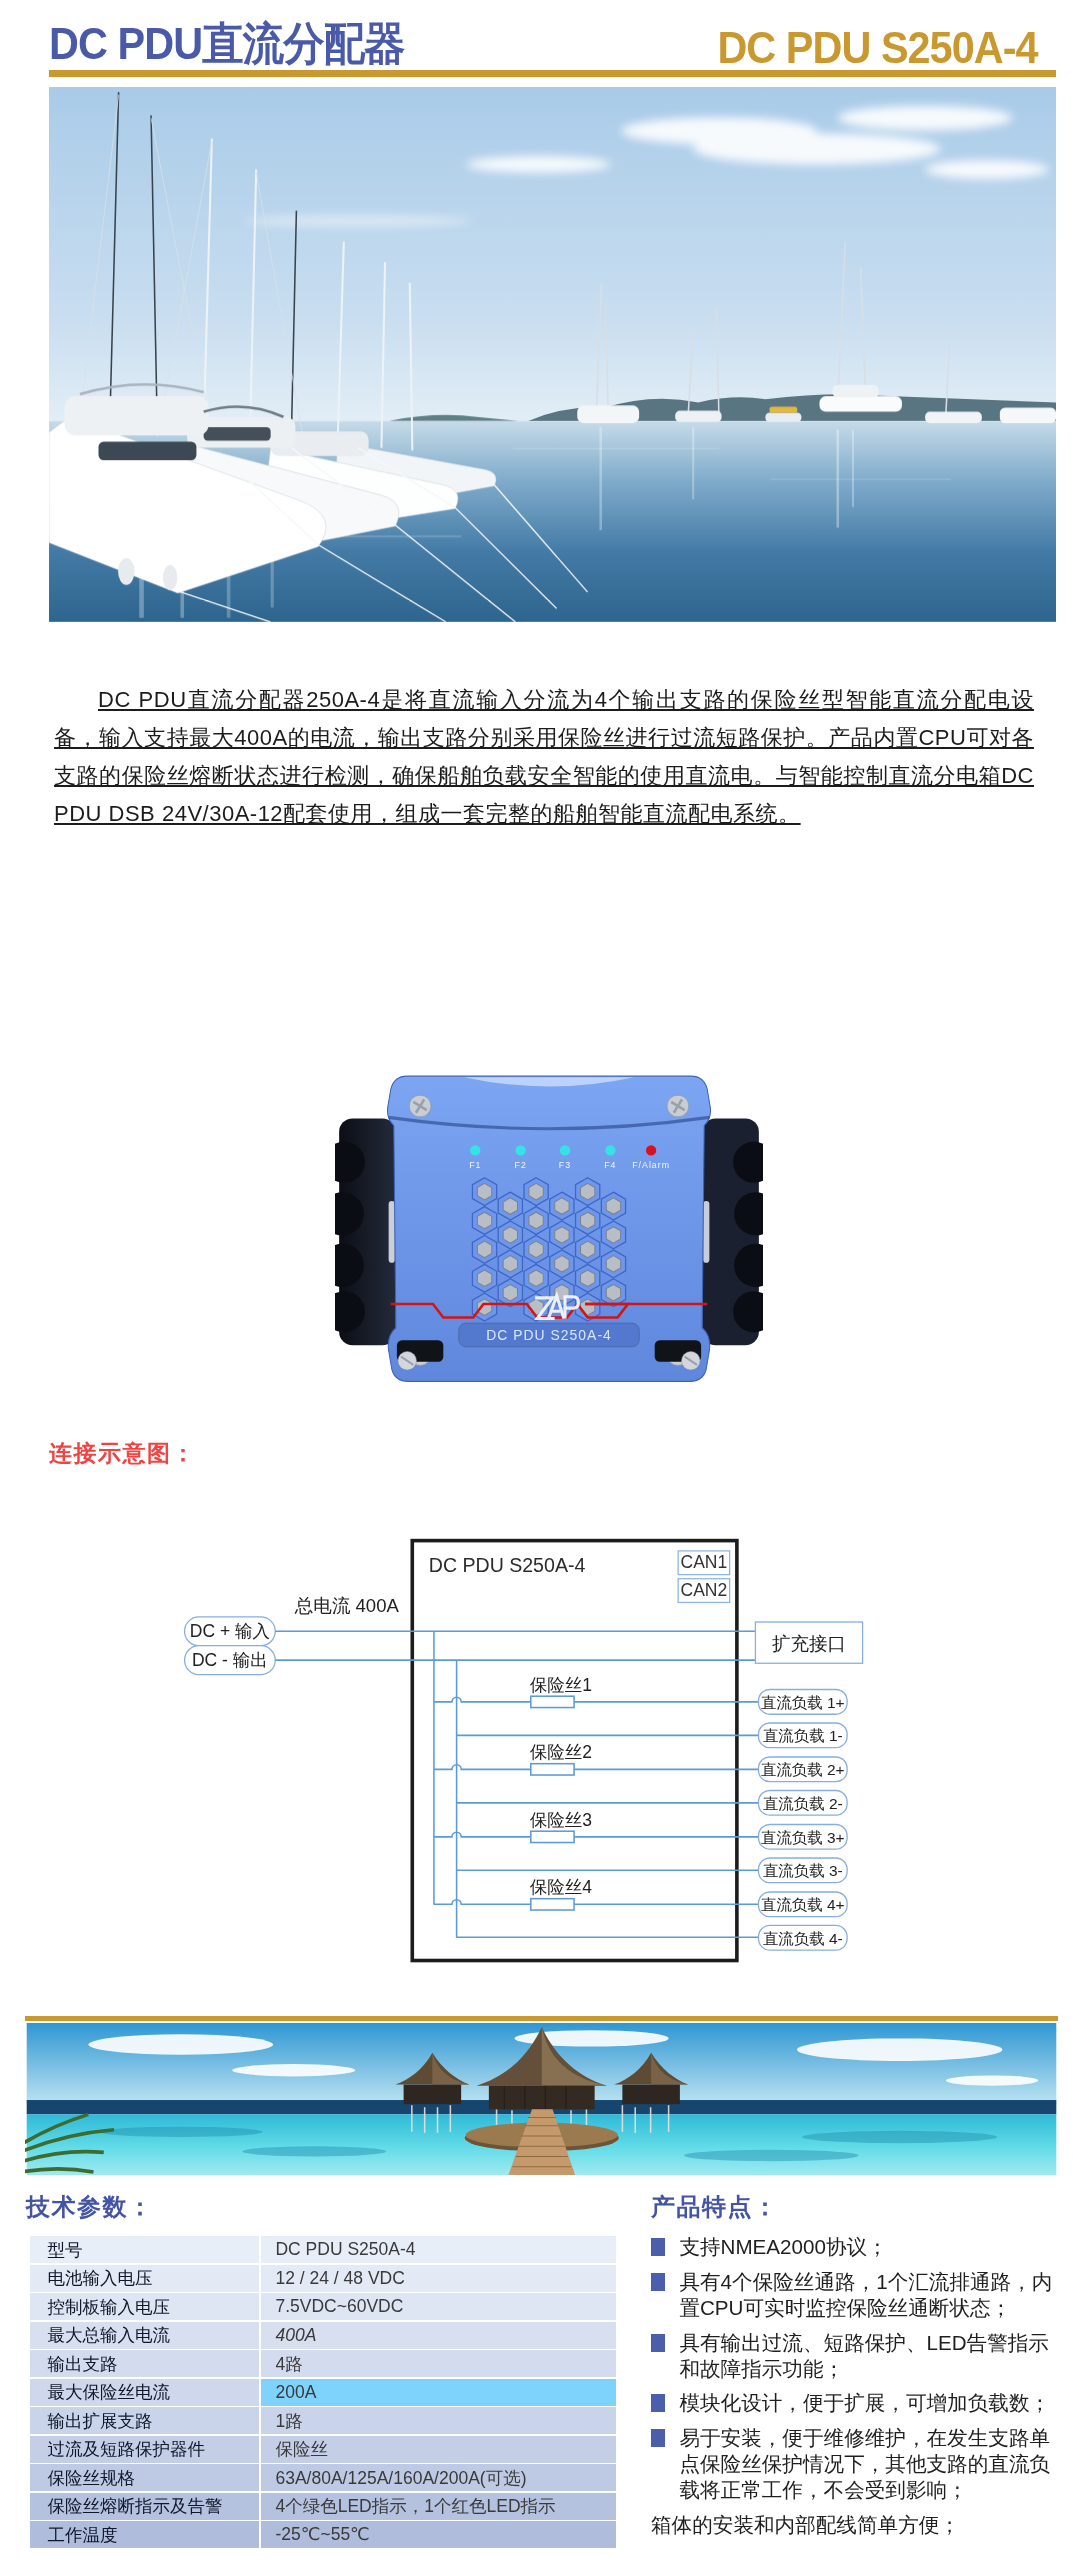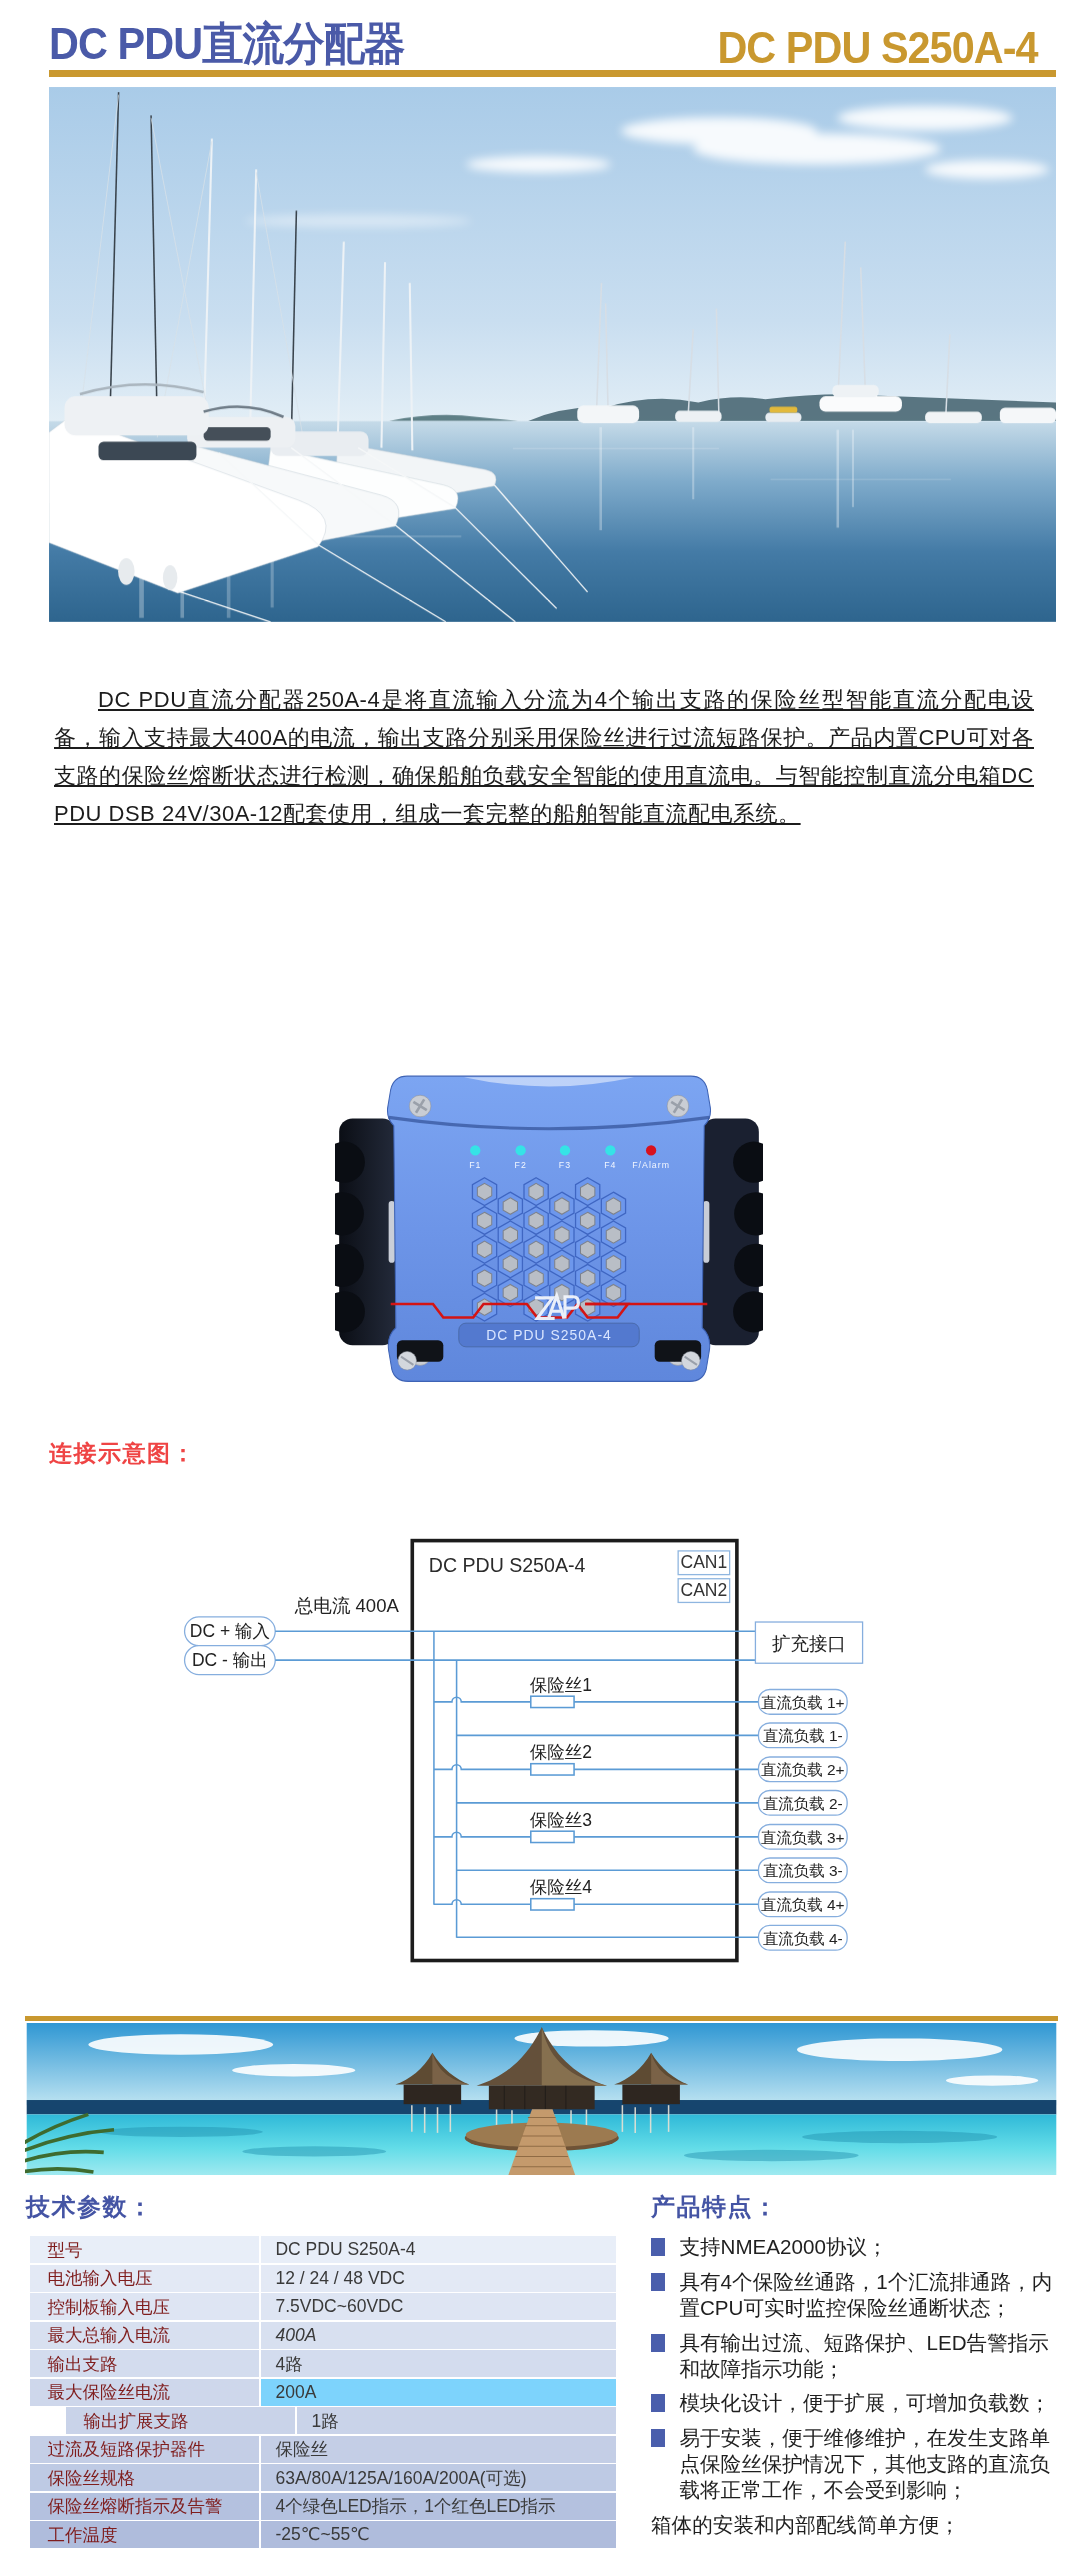--- a/index.html
+++ b/index.html
@@ -23,21 +23,21 @@
   
   .diagram-heading{left:49px;top:1438px;font-size:23px;font-weight:600;color:#ef4444;letter-spacing:1.5px;}
   .section-heading{font-size:24px;font-weight:600;color:#4454A4;letter-spacing:1.5px;}
   .specs-heading{left:26px;top:2191px;}
   .features-heading{left:651px;top:2191px;}
 
   
   .spec-table{left:30px;top:2236px;width:586px;}
   .spec-row{display:flex;height:27px;margin-bottom:1.5px;}
   .spec-label{width:229px;margin-right:2.1px;display:flex;align-items:center;
-              padding-left:17.5px;box-sizing:border-box;font-size:17.5px;color:#7f1d1d;}
+              padding-left:17.5px;box-sizing:border-box;font-size:17.5px;color:#0f172a;}
   .spec-value{flex:1;display:flex;align-items:center;padding-left:14.4px;
               box-sizing:border-box;font-size:17.5px;color:#3a3a3a;}
 
   
   .features{left:651px;top:2234px;width:415px;}
   .feature-item{display:flex;margin-bottom:8.8px;}
   .feature-bullet{flex:0 0 auto;width:14px;height:18px;margin:4.1px 14.4px 0 0;background:#4A5EAC;}
   .feature-text{font-size:20.6px;line-height:26px;color:#1f1f1f;}
 
   svg text{font-family:"Liberation Sans","DejaVu Sans",sans-serif;}
@@ -476,21 +476,21 @@
       </div>
       <div class="spec-row">
         <div class="spec-label" style="background: rgb(211, 220, 238);">输出支路</div>
         <div class="spec-value" style="background: rgb(211, 220, 238);">4路</div>
       </div>
       <div class="spec-row">
         <div class="spec-label" style="background: rgb(206, 215, 235);">最大保险丝电流</div>
         <div class="spec-value" style="background: #7dd3fc;">200A</div>
       </div>
       <div class="spec-row">
-        <div class="spec-label" style="background: rgb(201, 211, 233); margin-left: 36px;">输出扩展支路</div>
+        <div class="spec-label" style="background: rgb(201, 211, 233);">输出扩展支路</div>
         <div class="spec-value" style="background: rgb(201, 211, 233);">1路</div>
       </div>
       <div class="spec-row">
         <div class="spec-label" style="background: rgb(196, 206, 230);">过流及短路保护器件</div>
         <div class="spec-value" style="background: rgb(196, 206, 230);">保险丝</div>
       </div>
       <div class="spec-row">
         <div class="spec-label" style="background: rgb(190, 202, 228);">保险丝规格</div>
         <div class="spec-value" style="background: rgb(190, 202, 228);">63A/80A/125A/160A/200A(可选)</div>
       </div>

